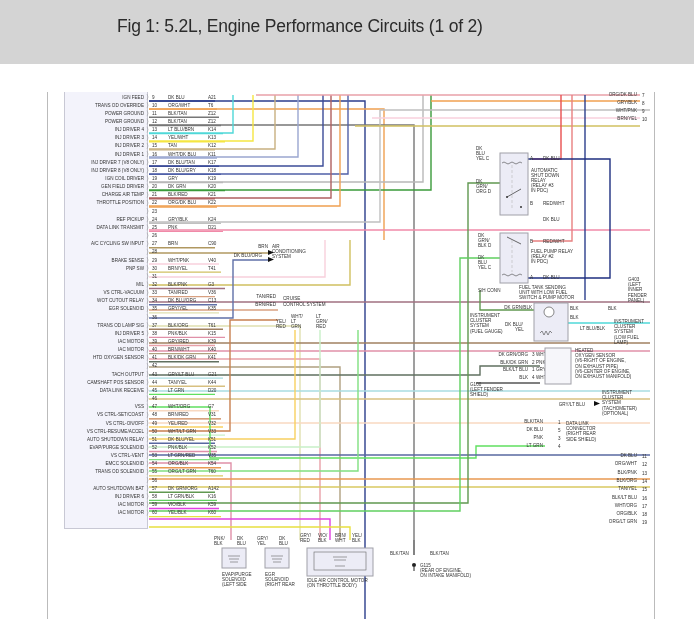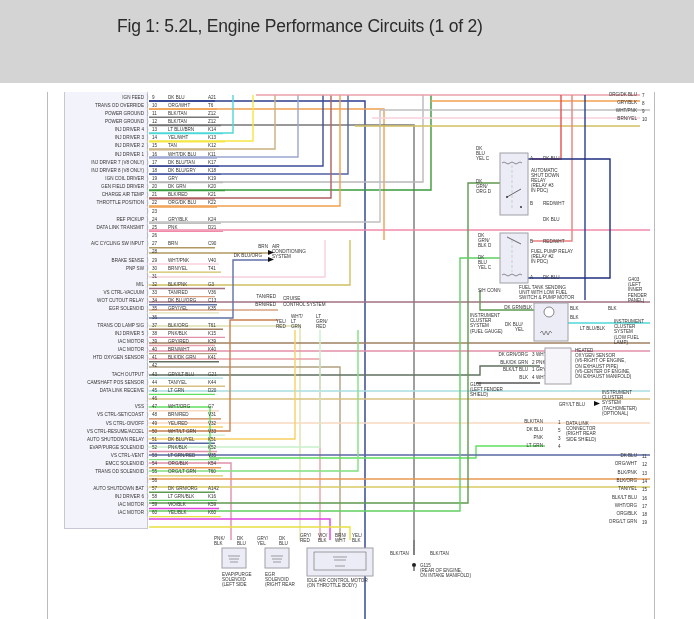--- a/index.html
+++ b/index.html
@@ -1,18 +1,18 @@
 <!DOCTYPE html>
 <html><head>
 <meta charset="utf-8">
 <style>
   html, body { margin: 0; padding: 0; }
   body { width: 694px; height: 619px; background: #ffffff; position: relative; overflow: hidden;
          font-family: "Liberation Sans", sans-serif; }
-  .header { position: absolute; left: 0; top: 0; width: 694px; height: 83px; background: #d4d4d4; }
+  .header { position: absolute; left: 0; top: 0; width: 694px; height: 64px; background: #d4d4d4; }
   .header .title { position: absolute; left: 117px; top: 16px; font-size: 17.5px; color: #2b2b2b;
                    font-family: "Liberation Sans", sans-serif; letter-spacing: -0.2px; }
   .frame-l { position: absolute; left: 47px; top: 92px; width: 1px; height: 527px; background: #bbbbbb; }
   .frame-r { position: absolute; left: 654px; top: 92px; width: 1px; height: 527px; background: #bbbbbb; }
   .pcm { position: absolute; left: 64px; top: 92px; width: 82px; height: 436px; background: #f3f3fb;
          border-left: 1px solid #c8c8d4; border-right: 1px solid #c8c8d4; border-bottom: 1px solid #c8c8d4; }
   svg { position: absolute; left: 0; top: 0; }
   .t { font-family: "Liberation Sans", sans-serif; font-size: 4.6px; fill: #333; }
 </style>
 </head>

